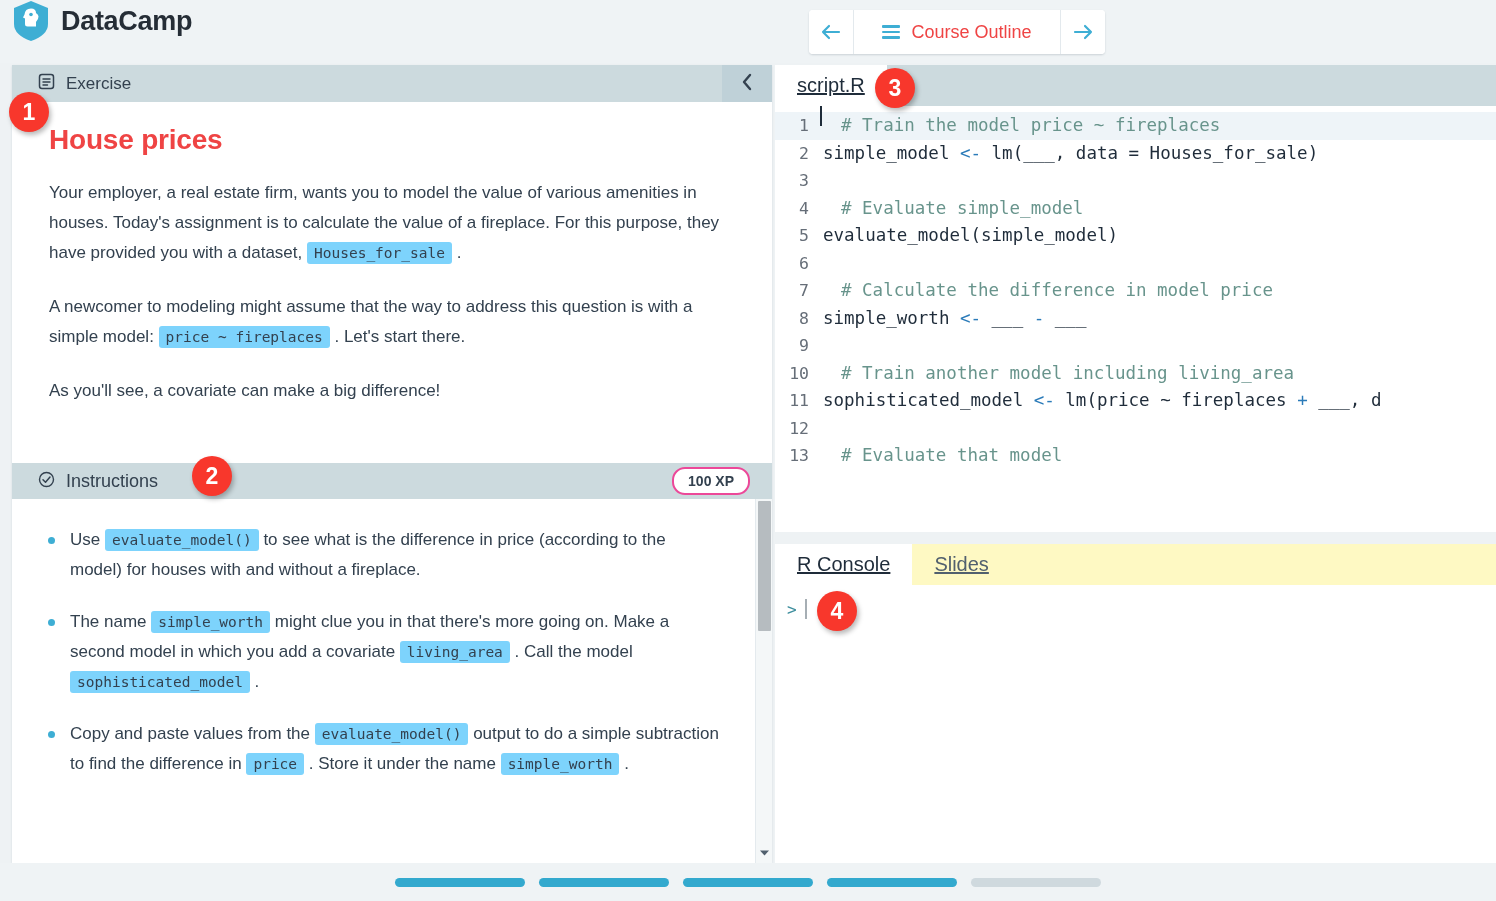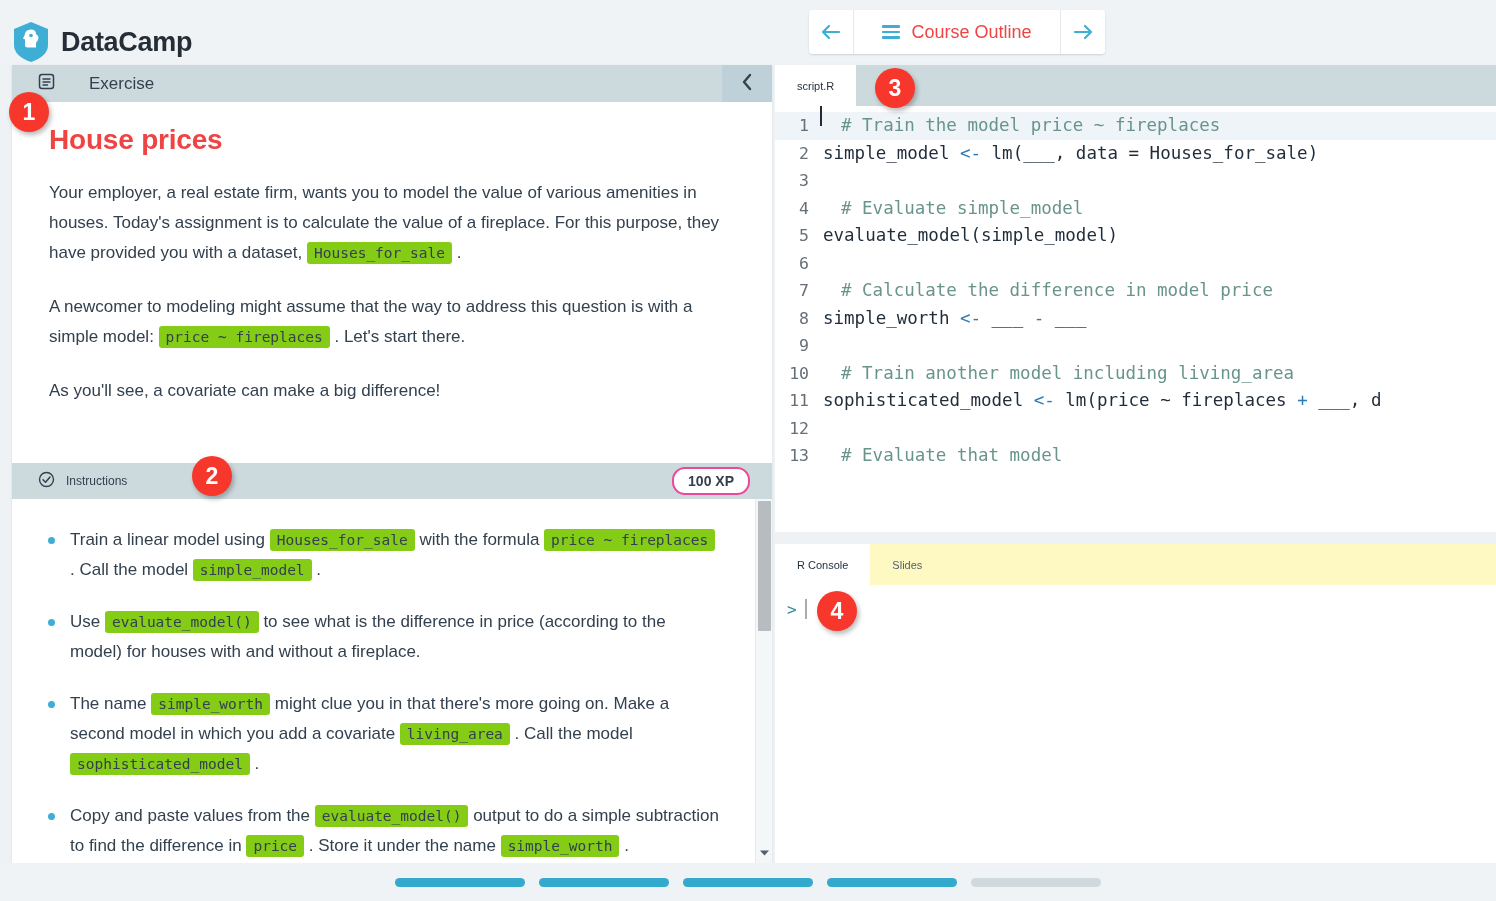--- a/index.html
+++ b/index.html
@@ -19,21 +19,21 @@
     background: #eef2f4;
   }
 
   
   .topbar {
     position: absolute;
     left: 0; top: 0;
     width: 1496px; height: 63px;
     background: #eff3f5;
     display: flex;
-    align-items: flex-end;
+    align-items: flex-start;
   }
   .brand {
     display: flex;
     align-items: center;
     gap: 11px;
     padding-left: 12px;
   }
   .brand-logo { width: 38px; height: 42px; display: block; }
   .brand-name {
     font-size: 27px;
@@ -94,21 +94,20 @@
     background: #ccdade;
     display: flex;
     align-items: center;
     padding: 0 0 0 26px;
     position: relative;
   }
   .pane-header .hdr-icon { margin-right: 11px; display: block; }
   .pane-header-title {
     font-size: 17px;
     color: #33414f;
-    margin-left: 23px;
   }
   .collapse-btn {
     position: absolute;
     right: 0; top: 0;
     width: 50px; height: 37px;
     background: #bfd1d8;
     display: flex; align-items: center; justify-content: center;
     cursor: pointer;
   }
 
@@ -125,40 +124,40 @@
   .exercise-body p {
     margin: 0 0 24px 0;
     font-size: 17px;
     line-height: 30px;
     color: #33414f;
   }
 
   code.inline {
     font-family: "DejaVu Sans Mono", monospace;
     font-size: 14.5px;
-    background: #84cc16;
+    background: #7dd3fc;
     color: #33414f;
     padding: 3px 7px;
     border-radius: 3px;
     white-space: pre;
   }
 
   
   .instr-header {
     position: absolute;
     left: 0; top: 398px;
     width: 760px; height: 36px;
     background: #ccdade;
     display: flex;
     align-items: center;
     padding-left: 26px;
   }
   .instr-header .hdr-icon { margin-right: 11px; display: block; }
   .instr-title {
-    font-size: 12px;
+    font-size: 18px;
     color: #33414f;
   }
   .xp-badge {
     position: absolute;
     right: 22px; top: 50%;
     transform: translateY(-50%);
     background: #ffffff;
     border: 2px solid #ec4899;
     border-radius: 13px;
     padding: 4px 14px;
@@ -225,24 +224,25 @@
   .tabbar {
     height: 41px;
     background: #ccdade;
     display: flex;
     align-items: flex-end;
   }
   .tab {
     height: 41px;
     padding: 8px 22px;
     display: flex; align-items: center;
-    font-size: 11px;
+    font-size: 20px;
     color: #51606e;
     background: transparent;
     cursor: pointer;
+    text-decoration: underline;
   }
   .tab.active {
     background: #ffffff;
     color: #1f2c3a;
     font-weight: normal;
   }
 
   .code-area {
     position: relative;
     background: #ffffff;
@@ -424,21 +424,20 @@
         <svg width="17" height="17" viewBox="0 0 17 17">
           <circle cx="8.5" cy="8.5" r="7" fill="none" stroke="#33414f" stroke-width="1.4"></circle>
           <path d="M5 8.7 L7.5 11.2 L12 6" stroke="#33414f" stroke-width="1.5" fill="none" stroke-linecap="round" stroke-linejoin="round"></path>
         </svg>
       </span>
       <span class="instr-title">Instructions</span>
       <span class="xp-badge">100 XP</span>
     </div>
 
     <ul class="instr-list" id="instructions-list">
-        <li>Train a linear model using <code class="inline">Houses_for_sale</code> with the formula <code class="inline">price ~ fireplaces</code> . Call the model <code class="inline">simple_model</code> .</li>
         <li>Use <code class="inline">evaluate_model()</code> to see what is the difference in price (according to the model) for houses with and without a fireplace.</li>
         <li>The name <code class="inline">simple_worth</code> might clue you in that there's more going on. Make a second model in which you add a covariate <code class="inline">living_area</code> . Call the model <code class="inline">sophisticated_model</code> .</li>
         <li>Copy and paste values from the <code class="inline">evaluate_model()</code> output to do a simple subtraction to find the difference in <code class="inline">price</code> . Store it under the name <code class="inline">simple_worth</code> .</li>
       </ul>
 
     <div class="lp-scrollbar">
       <div class="lp-thumb"></div>
       <div class="lp-arrow">
         <svg width="11" height="8" viewBox="0 0 11 8">
             <path d="M1 1.5 L5.5 6.5 L10 1.5 Z" fill="#51606e"></path>

